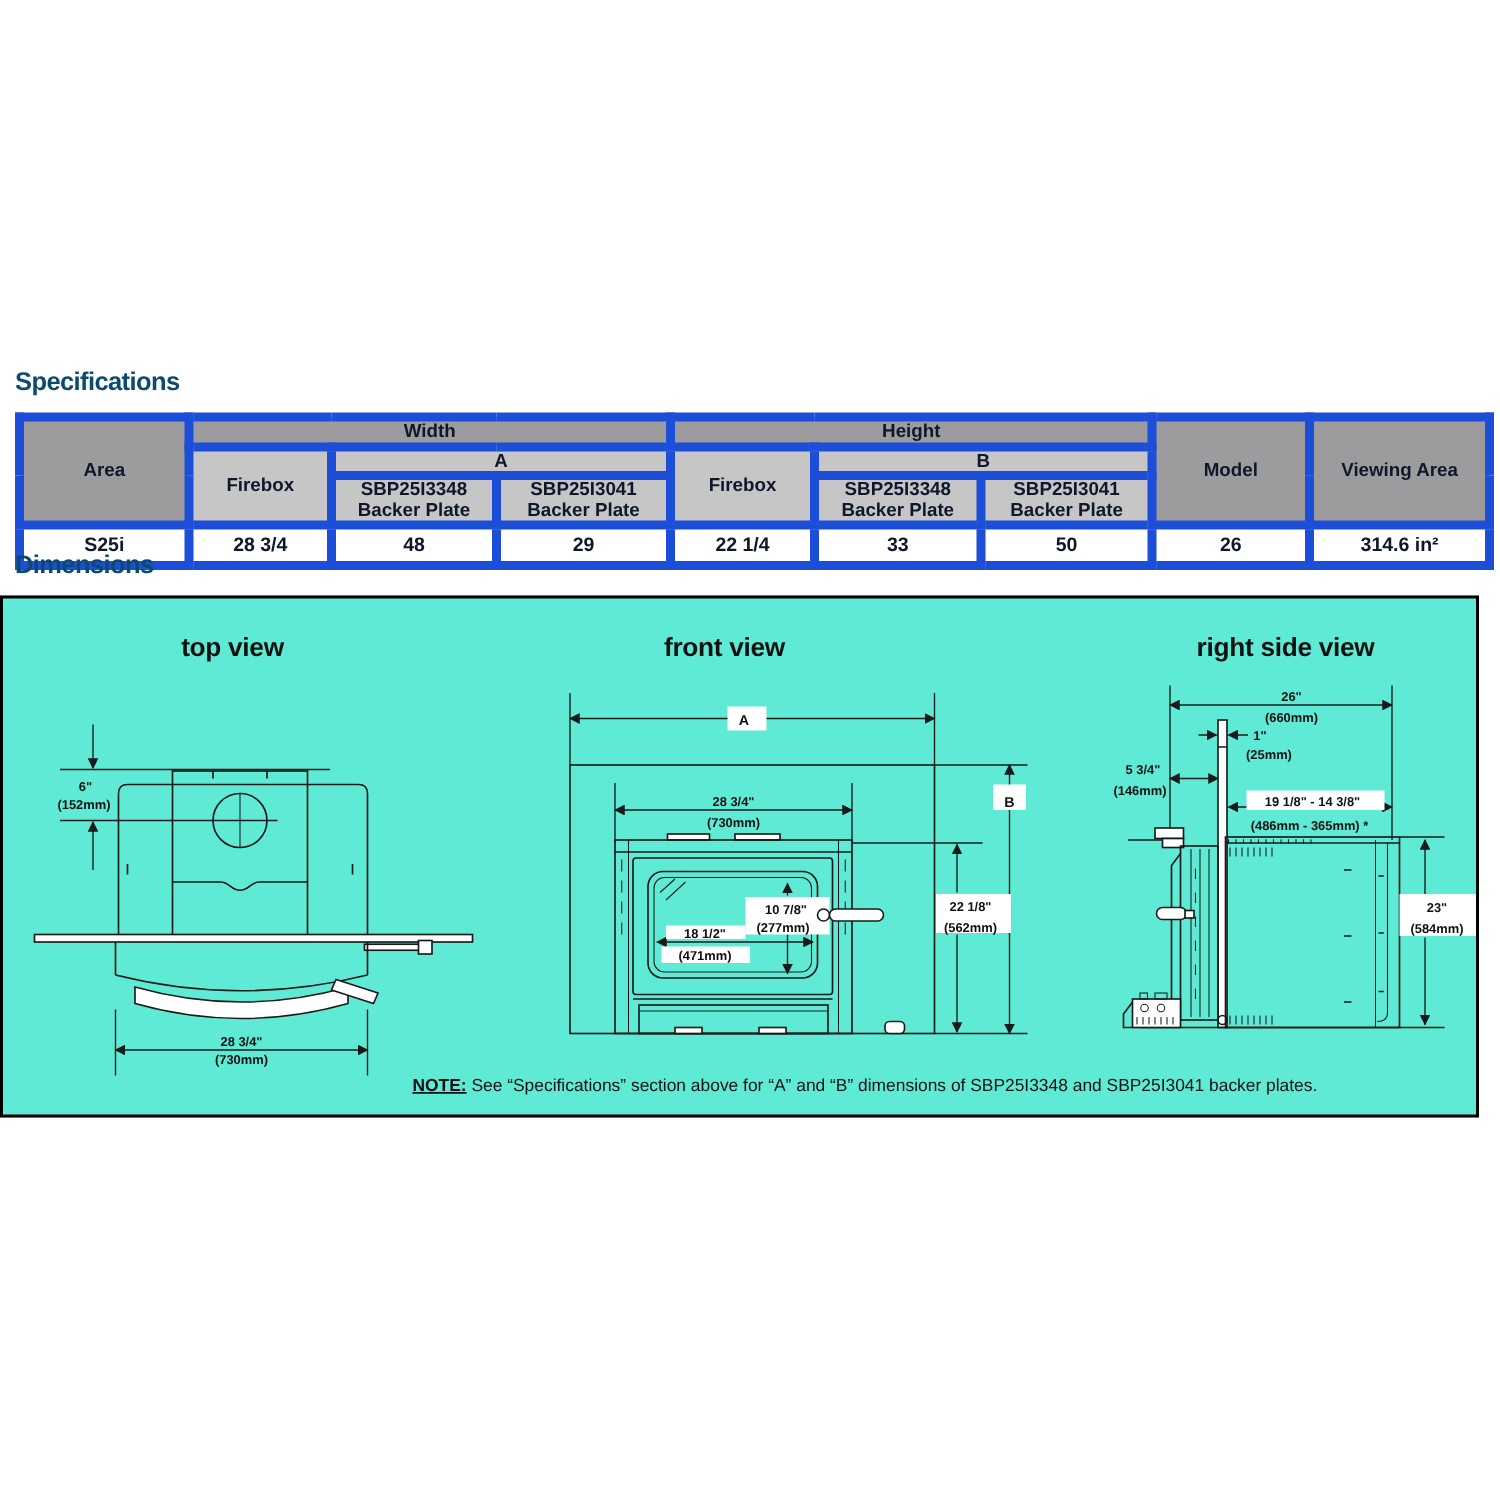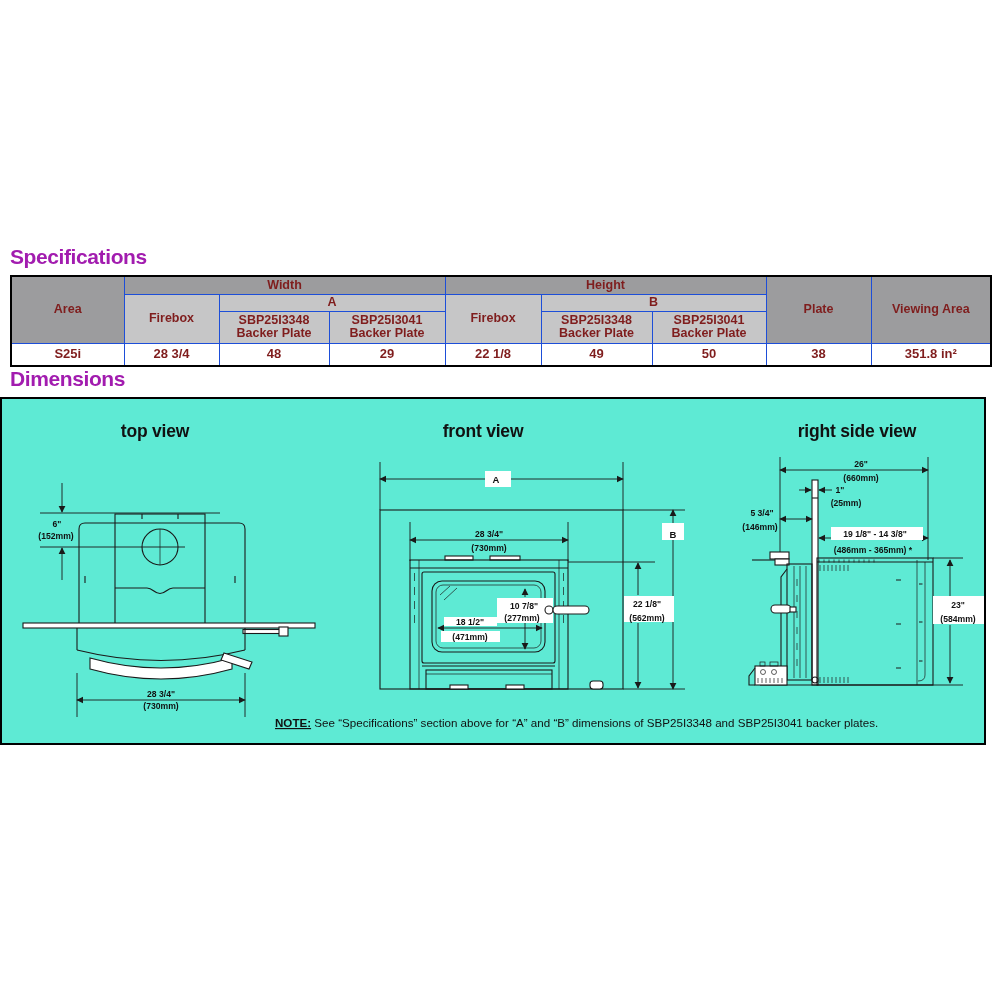--- a/index.html
+++ b/index.html
@@ -1,27 +1,27 @@
 <!DOCTYPE html>
 <html style="--hdr-dark: #9c9c9e; --hdr-light: #c6c6c7; --line: #1a1a1a; --bg: #ffffff;"><head>
 <meta charset="utf-8">
 <style>
   :root{
     --hdr-dark:#9c9c9e; --hdr-light:#c6c6c7; --line:#1a1a1a; --bg:#ffffff;
   }
   html,body{margin:0;padding:0;background:#fff;}
   .page{position:relative;width:1000px;height:1000px;background:var(--bg);
         font-family:"Liberation Sans","DejaVu Sans",sans-serif;color:#111;overflow:hidden;}
-  .heading{position:absolute;left:10px;font-size:21px;font-weight:700;letter-spacing:-0.4px;color:#a21caf;}
+  .heading{position:absolute;left:10px;font-size:17px;font-weight:700;letter-spacing:-0.4px;color:#0c4a6e;}
   .h-spec{top:245px;}
   .h-dim{top:367px;}
   table.spec{position:absolute;left:10px;top:275px;width:980px;border-collapse:collapse;
              table-layout:fixed;border:2px solid #000;}
-  table.spec th,table.spec td{border:1px solid #1d4ed8;padding:0;text-align:center;vertical-align:middle;
-             font-weight:700;font-size:12.5px;line-height:1.08;color:#7f1d1d;}
+  table.spec th,table.spec td{border:6px solid #1d4ed8;padding:0;text-align:center;vertical-align:middle;
+             font-weight:700;font-size:12.5px;line-height:1.08;color:#0f172a;}
   .hd{background:var(--hdr-dark);}
   .hl{background:var(--hdr-light);}
   .r1{height:18px;} .r2{height:17px;} .r3{height:32px;}
   tr.data td{background:#fff;height:21px;font-size:13px;text-align:center;}
   .dims-box{position:absolute;left:0;top:397px;width:986px;height:348px;border:2px solid #000;
             box-sizing:border-box;background:#5eead4;}
   .dims-box svg{display:block;width:100%;height:100%;}
   
   .ln{stroke:var(--line);stroke-width:1.1;fill:none;}
   .lnF{stroke:var(--line);stroke-width:1.1;fill:#fff;}
@@ -51,21 +51,21 @@
         <col style="width:111px">
         <col style="width:114px">
         <col style="width:105px">
         <col style="width:120px">
     </colgroup>
     <tbody>
         <tr class="r1">
       <th class="hd" rowspan="3">Area</th>
       <th class="hd" colspan="3">Width</th>
       <th class="hd" colspan="3">Height</th>
-      <th class="hd" rowspan="3">Plate</th>
+      <th class="hd" rowspan="3">Model</th>
       <th class="hd" rowspan="3">Viewing Area</th>
     </tr>
     <tr class="r2">
       <th class="hl" rowspan="2">Firebox</th>
       <th class="hl" colspan="2">A</th>
       <th class="hl" rowspan="2">Firebox</th>
       <th class="hl" colspan="2">B</th>
     </tr>
     <tr class="r3">
       <th class="hl">
@@ -79,25 +79,25 @@
         <span>Backer Plate</span></th>
       <th class="hl">
         <span>SBP25I3041</span><br>
         <span>Backer Plate</span></th>
     </tr>
     <tr class="data">
       <td>S25i</td>
       <td>28 3/4</td>
       <td>48</td>
       <td>29</td>
-      <td>22 1/8</td>
-      <td>49</td>
+      <td>22 1/4</td>
+      <td>33</td>
       <td>50</td>
-      <td>38</td>
-      <td>351.8 in²</td>
+      <td>26</td>
+      <td>314.6 in²</td>
     </tr>
   </tbody>
     </table>
 
   <div class="heading h-dim">Dimensions</div>
 
   <div class="dims-box">
   <svg viewBox="0 0 980 344">
     <defs>
       <marker id="arr" viewBox="0 0 10 10" refX="9" refY="5" markerWidth="8" markerHeight="8" orient="auto-start-reverse">

